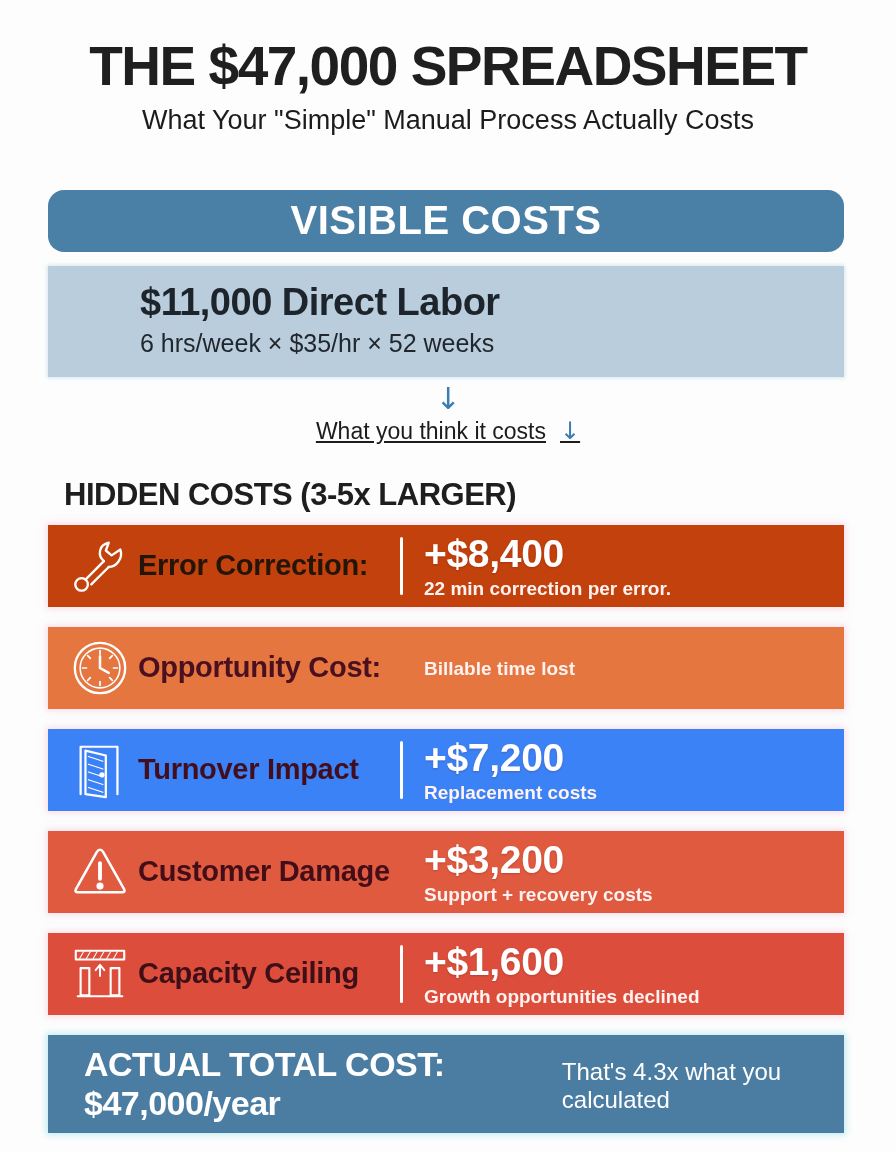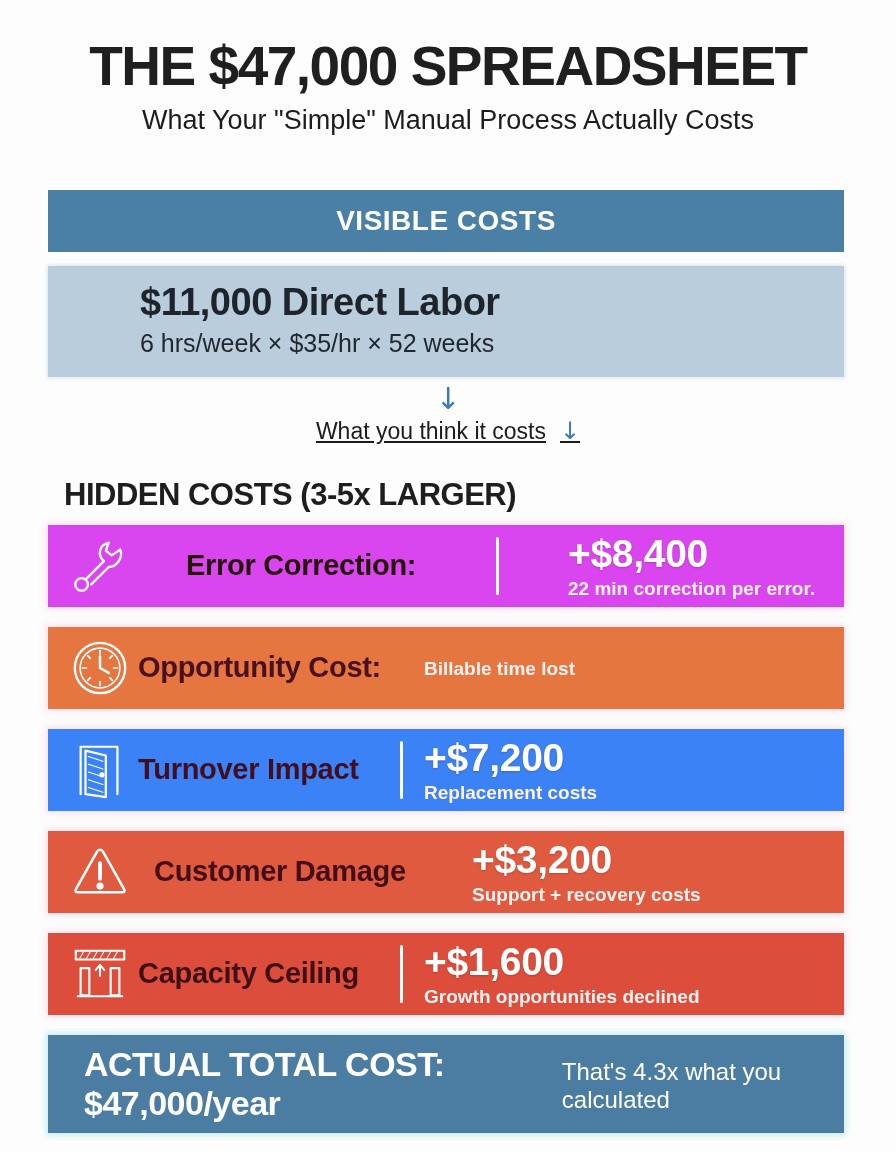--- a/index.html
+++ b/index.html
@@ -30,21 +30,21 @@
     margin-top:9px;
   }
   
   .band{margin-left:48px;width:796px;box-sizing:border-box;}
   .visible-header{
     margin-top:54px;
     height:62px;
     background:#4a80a6;
     display:flex;align-items:center;justify-content:center;
     color:#ffffff;
-    font-size:28px;font-weight:700;letter-spacing:0.5px;
+    font-size:40px;font-weight:700;letter-spacing:0.5px;border-radius:16px;
   }
   .labor-box{
     margin-top:14px;
     background:#b9cddc;
     padding:15px 20px 19px 92px;
     box-shadow:0 0 4px 1px rgba(190,214,228,0.6);
   }
   .labor-title{font-size:38px;font-weight:700;color:#1d242c;letter-spacing:-0.5px;}
   .labor-formula{font-size:25px;color:#21272d;margin-top:5px;}
   
@@ -130,21 +130,21 @@
   </div>
 
   <div class="big-arrow" style="color: rgb(59, 124, 178);">↓</div>
   <div class="think-line">
     <span>What you think it costs</span><span class="small-arrow" style="color: rgb(59, 124, 178);">↓</span>
   </div>
 
   <div class="hidden-heading">HIDDEN COSTS (3-5x LARGER)</div>
 
   <div class="rows">
-      <div class="cost-row" style="background: #d946ef; gap: 48px;">
+      <div class="cost-row" style="background: #c2410c;">
     <span class="row-icon">
           <svg viewBox="0 0 64 64">
             <g fill="none" stroke="#ffffff" stroke-linecap="round" stroke-linejoin="round" stroke-width="2.4">
               <circle cx="13" cy="51" r="6.5"></circle>
               <path d="M17 46 L36 27"></path>
               <path d="M23 51 L41 33"></path>
               <path d="M36 27 C29 21 31 10 41 8 L38 16 L44 21 L53 15 C56 24 49 33 41 33"></path>
             </g>
           </svg>
         </span>
@@ -183,21 +183,21 @@
             </g>
           </svg>
         </span>
     <span class="row-label" style="color: rgb(66, 13, 28);">Turnover Impact</span>
     <span class="row-divider"></span>
     <span class="row-right">
       <div class="row-value">+$7,200</div>
       <div class="row-note">Replacement costs</div>
     </span>
   </div>
-      <div class="cost-row" style="background: rgb(223, 90, 63); gap: 16px;">
+      <div class="cost-row" style="background: rgb(223, 90, 63);">
     <span class="row-icon">
           <svg viewBox="0 0 64 64">
             <g fill="none" stroke="#ffffff" stroke-linecap="round" stroke-linejoin="round" stroke-width="2.6">
               <path d="M32 9 Q34 9 35.2 11.2 L57 50 Q58.3 53 54.8 53 L9.2 53 Q5.7 53 7 50 L28.8 11.2 Q30 9 32 9 Z"></path>
               <path stroke-width="4" d="M32 23 L32 39"></path>
               <circle cx="32" cy="46.5" r="2.4" fill="#ffffff"></circle>
             </g>
           </svg>
         </span>
     <span class="row-label" style="color: rgb(68, 14, 24);">Customer Damage</span>

